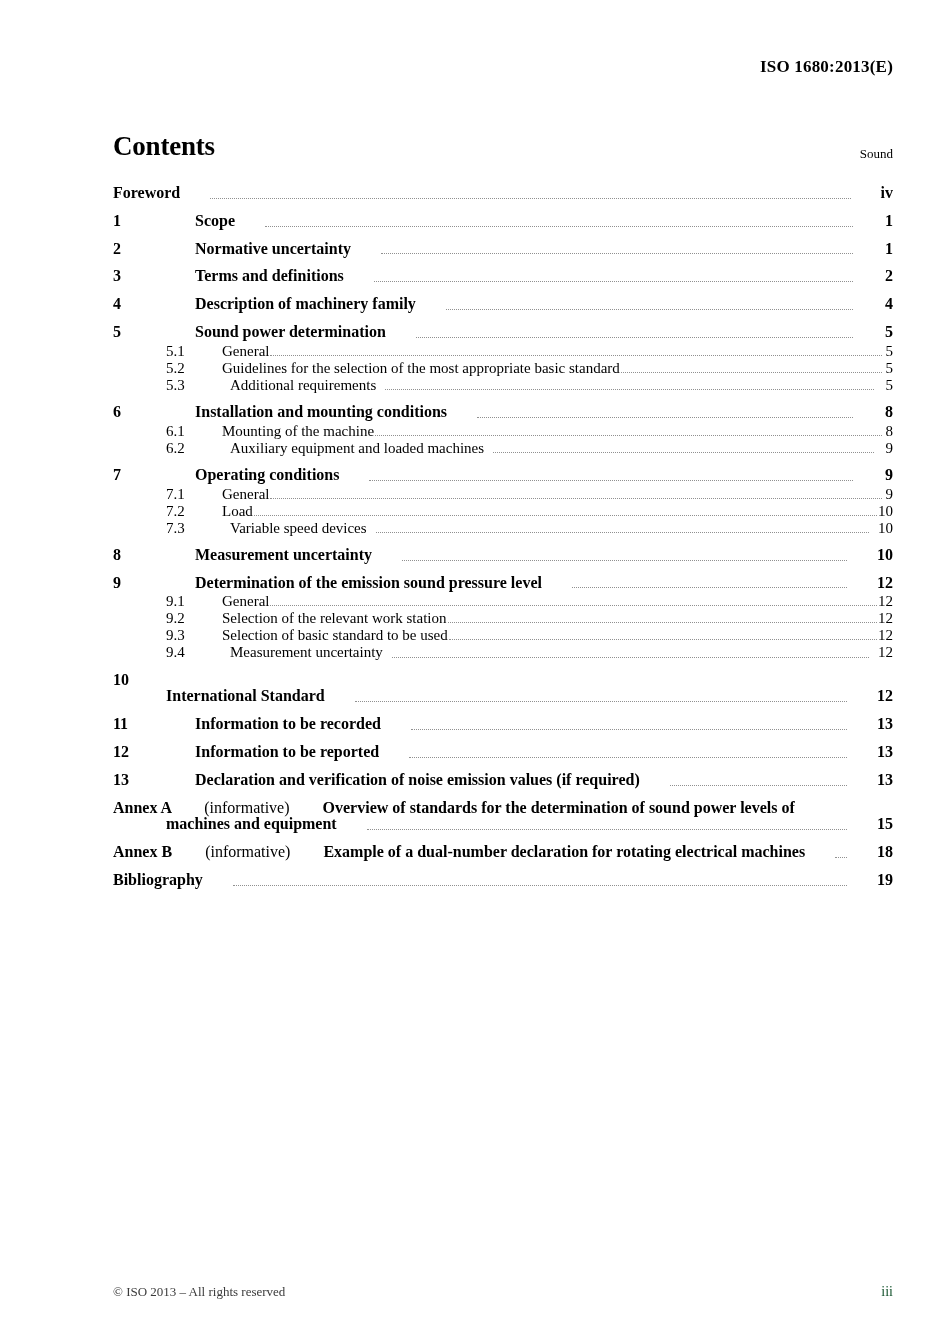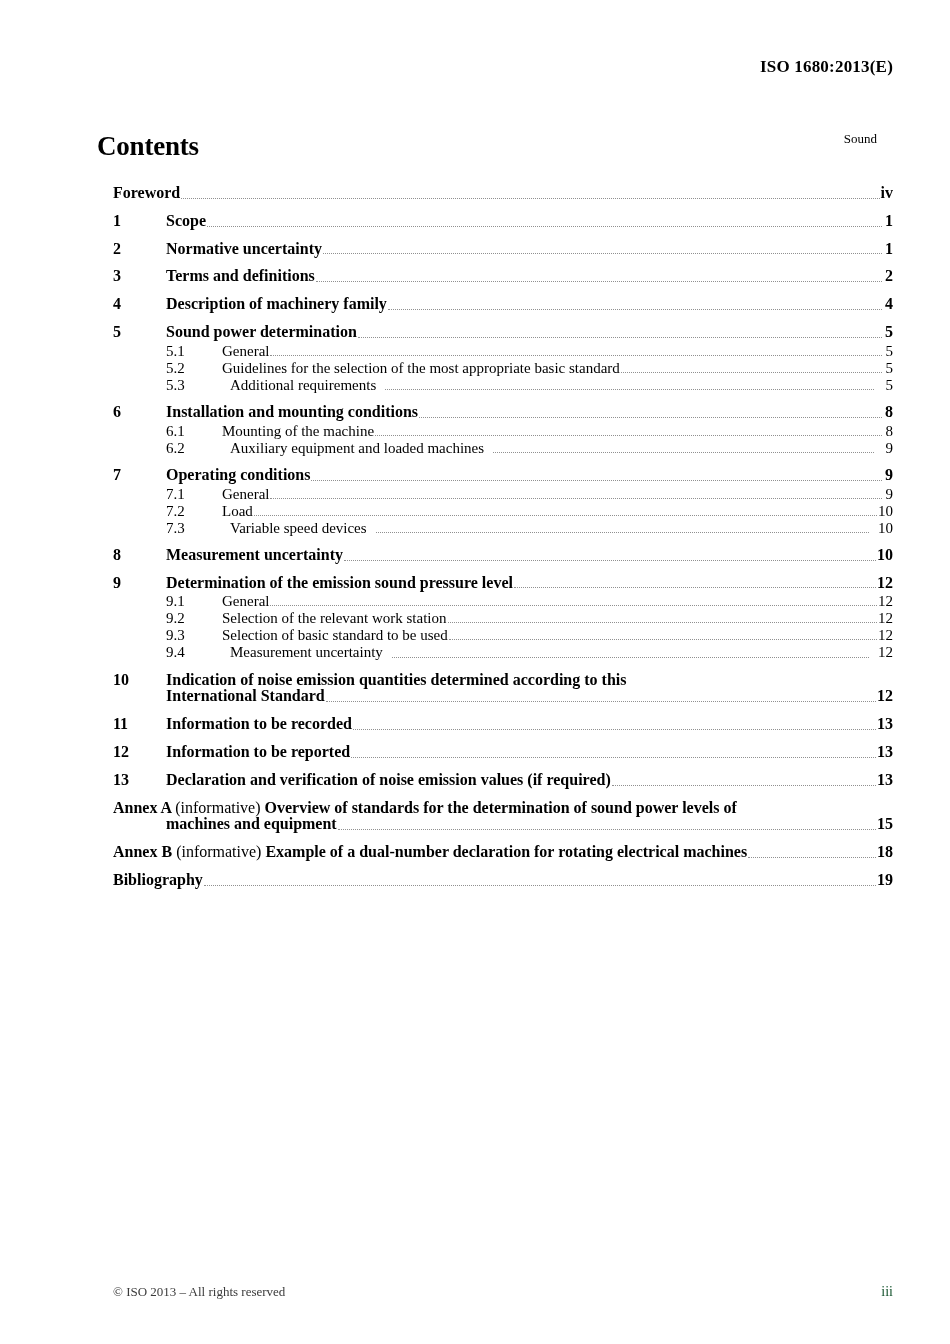--- a/index.html
+++ b/index.html
@@ -32,25 +32,25 @@
     width: 780px;
     text-align: right;
     font-weight: bold;
     font-size: 17px;
     letter-spacing: 0.2px;
   }
 
   
   .contents-row {
     position: absolute;
-    left: 97px;
+    left: 113px;
     top: 131px;
     width: 780px;
     display: flex;
-    align-items: flex-start;
+    align-items: flex-end;
     justify-content: space-between;
     gap: 17px;
   }
   .contents-title {
     font-size: 27px;
     font-weight: bold;
     letter-spacing: -0.2px;
   }
   .page-label {
     font-size: 13px;
@@ -110,21 +110,21 @@
     flex: 0 0 auto;
     font-weight: bold;
     font-size: 16px;
     line-height: 1.05;
     text-align: right;
     min-width: 10px;
     white-space: pre;
   }
 
   
-  .lvl0 { margin-bottom: 11px; }
+  .lvl0 { margin-bottom: 11px; gap: 29px; }
   .lvl0 .num { width: 53px; }
 
   
   .lvl1 { margin-bottom: 1px; }
   .lvl1 .num,
   .lvl1 .text,
   .lvl1 .pg {
     font-weight: normal;
     font-size: 15px;
     line-height: 1.07;
@@ -358,21 +358,20 @@
         <div class="line lvl1 sub-block">
           <span class="num">9.4</span>
           <span class="text">Measurement uncertainty</span>
           <span class="dots"></span>
           <span class="pg">12</span>
         </div>
       </div>
       <div class="toc-entry">
         <div class="line lvl0" style="margin-bottom: 0px;">
           <span class="num">10</span>
-          <span class="text">Indication of noise emission quantities determined according to this</span>
           <span class="dots" style="visibility: hidden;"></span>
         </div>
         <div class="cont lvl0">
           <span class="text">International Standard</span>
           <span class="dots"></span>
           <span class="pg">12</span>
         </div>
       </div>
       <div class="toc-entry">
         <div class="line lvl0">

